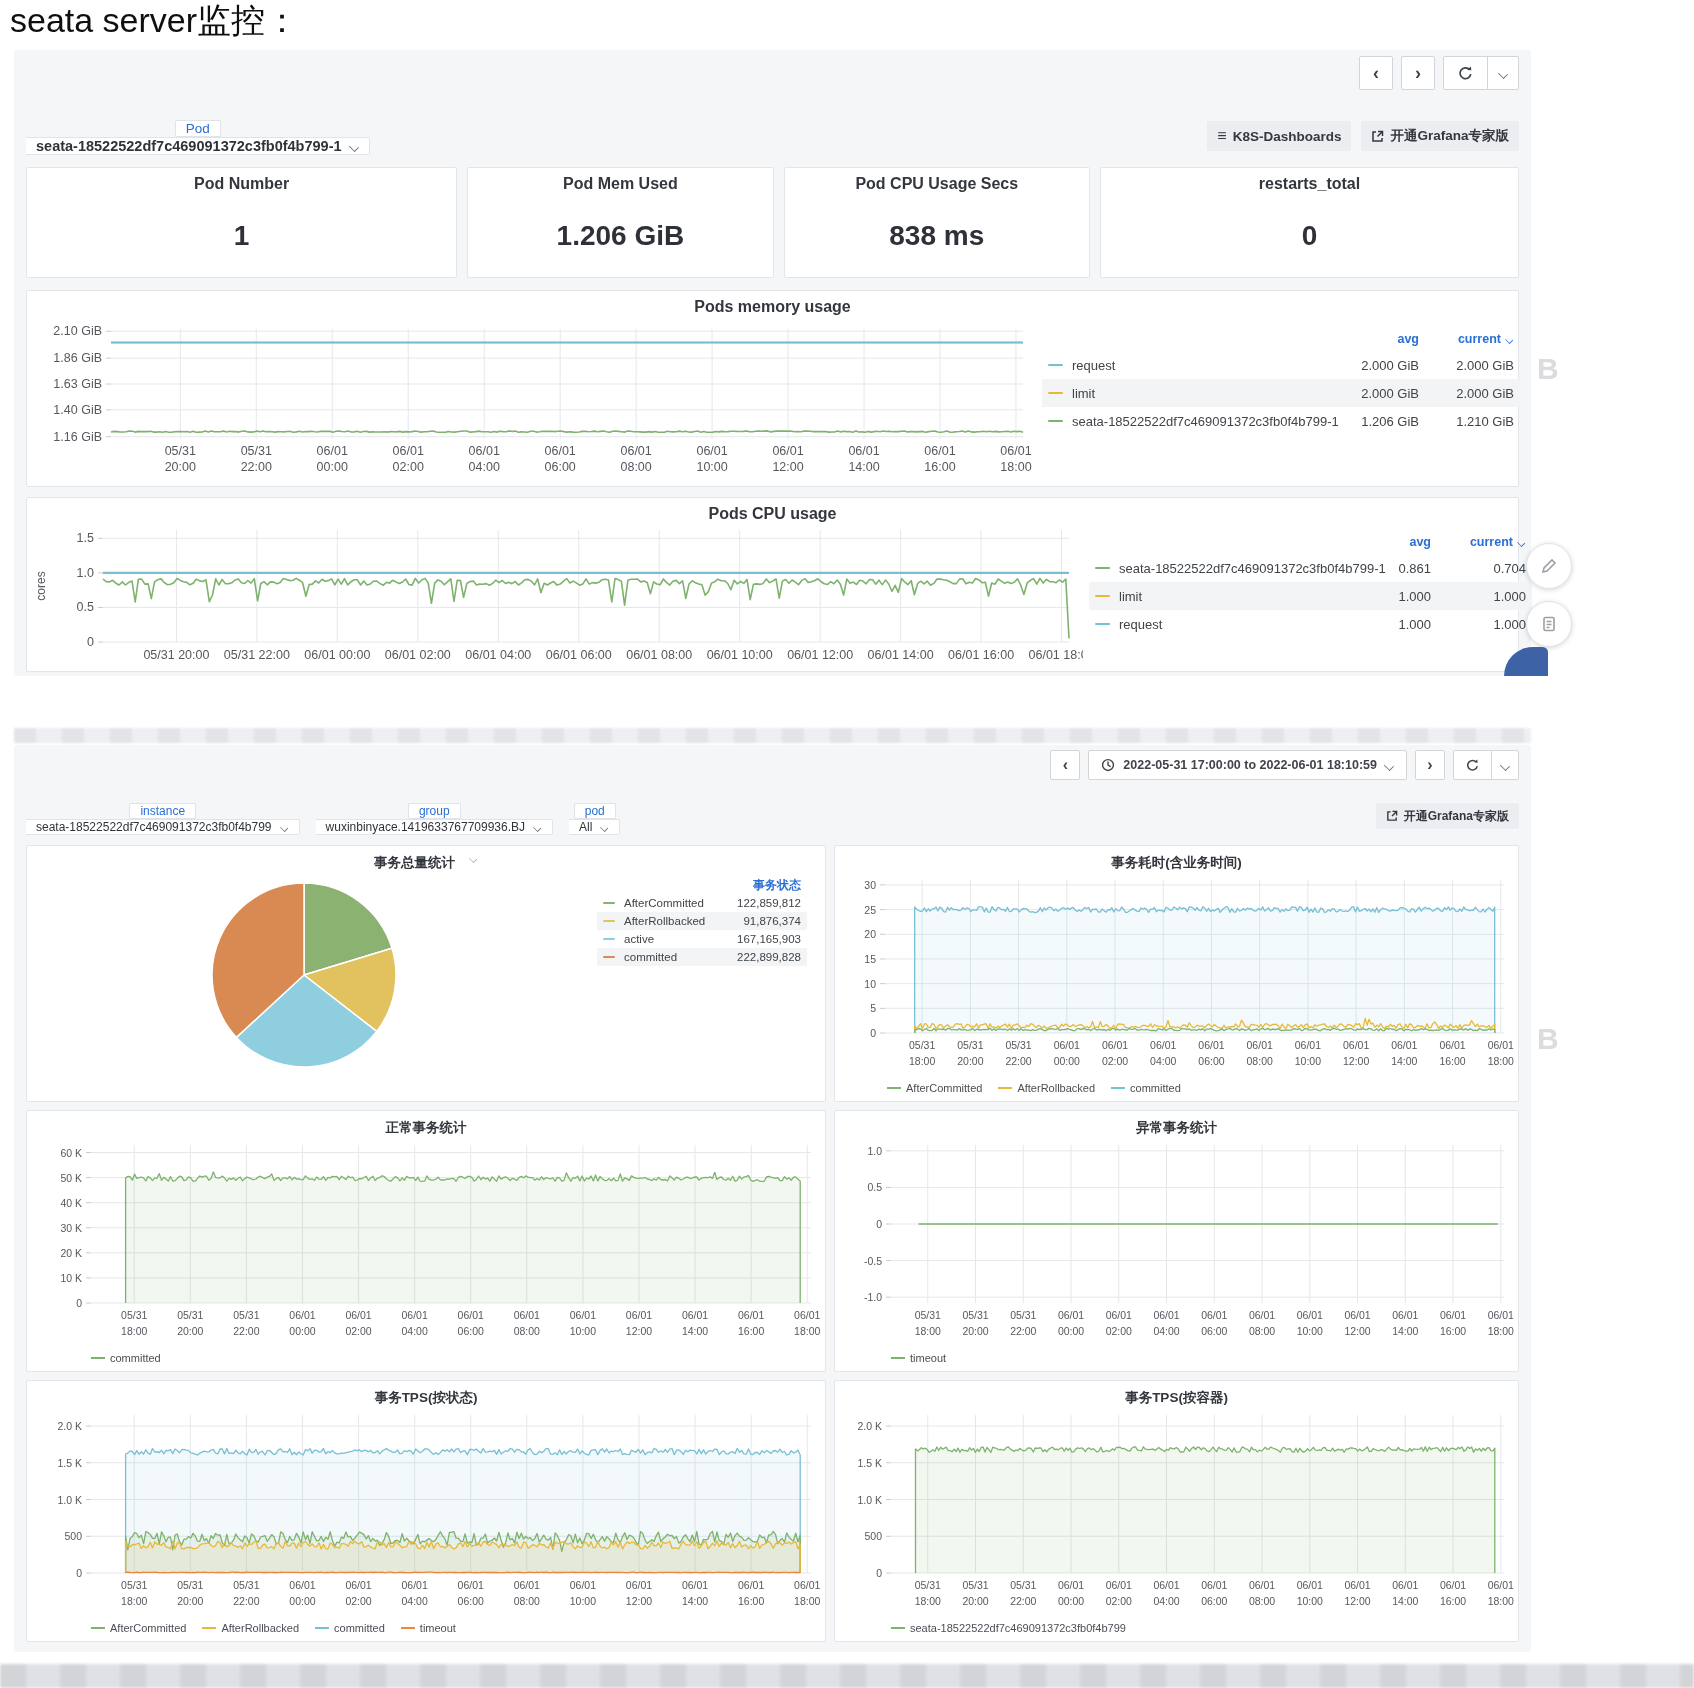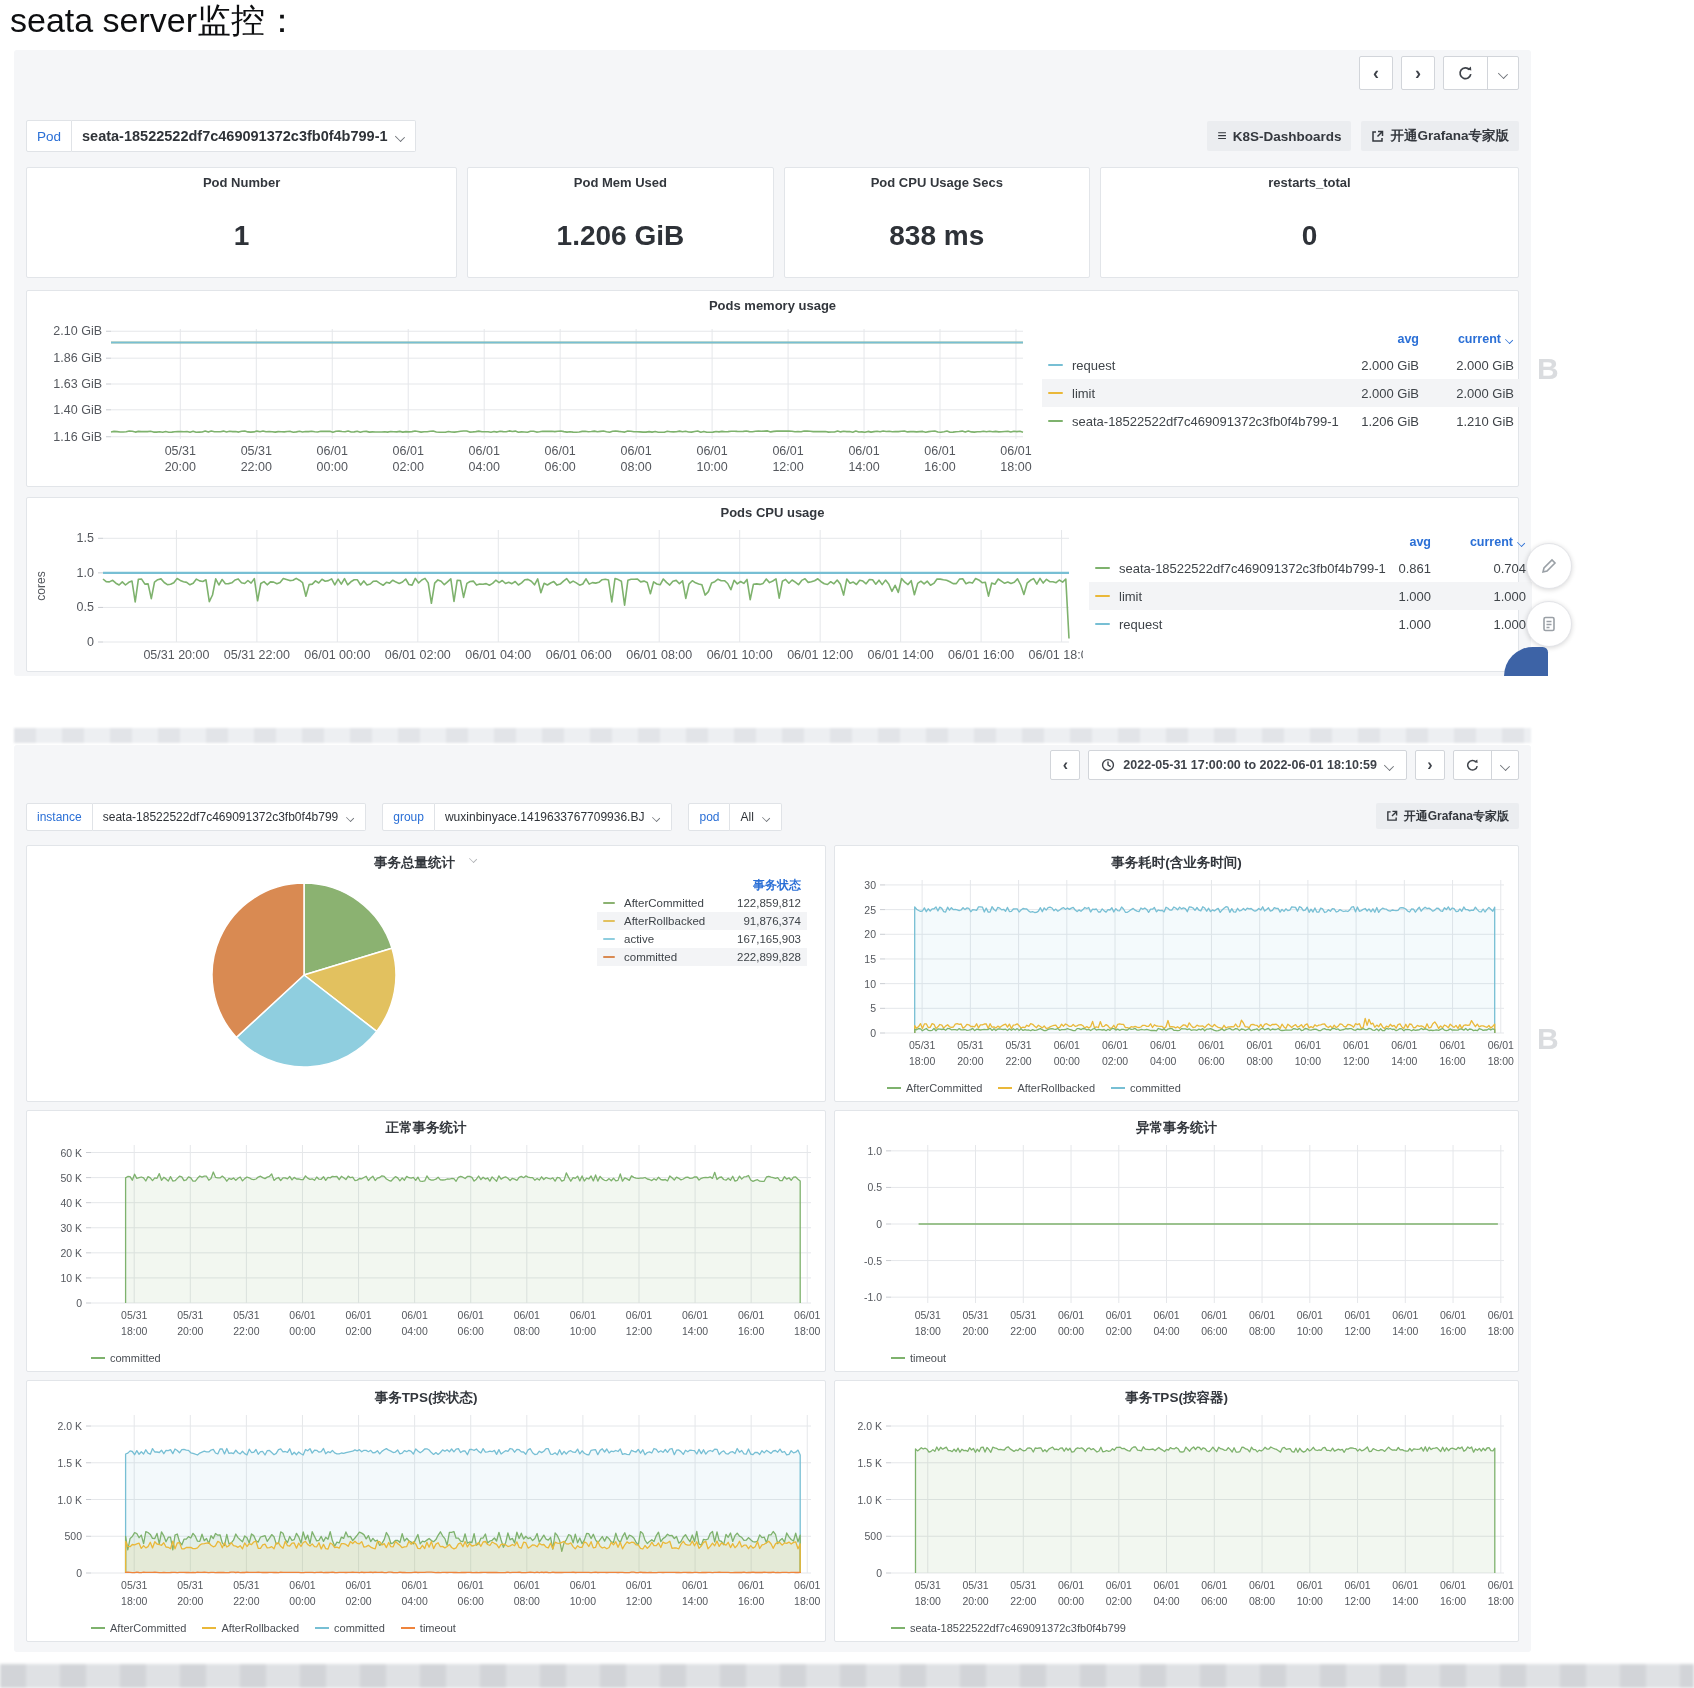--- a/index.html
+++ b/index.html
@@ -14,27 +14,27 @@
   .tbtn.sq { width:34px; }
   .time-btn { padding:0 12px; gap:8px; }
   .combo { display:flex; height:34px; border:1px solid #d2d5da; border-radius:2px; background:#fff; }
   .combo > div { display:flex; align-items:center; justify-content:center; }
   .combo .seg1 { width:44px; border-right:1px solid #d2d5da; }
   .combo .seg2 { width:30px; }
   .caret { width:9px; height:9px; display:inline-block; position:relative; }
   .caret::before { content:""; position:absolute; left:0; top:1px; width:7px; height:7px; border-right:1.6px solid #6d7177; border-bottom:1.6px solid #6d7177; transform:rotate(45deg) scale(1,.78); }
   .chev { font-size:18px; font-weight:bold; color:#3f434a; line-height:1; }
   
-  .varrow { display:flex; align-items:center; }
+  .varrow { display:flex; align-items:center;flex-direction:column; }
   .vlabel { background:#fff; border:1px solid #e0e3e7; color:#2a6fd6; display:flex; align-items:center; padding:0 10px; border-radius:2px 0 0 2px; height:100%; }
   .vvalue { background:#fff; border:1px solid #e0e3e7; border-left:none; color:#2f3338; display:flex; align-items:center; gap:8px; padding:0 10px; border-radius:0 2px 2px 0; height:100%; font-weight:bold; }
   .graybtn { background:#ebedf0; border-radius:2px; display:flex; align-items:center; gap:6px; padding:0 10px; font-weight:bold; color:#34383e; cursor:pointer; }
   
   .panel { position:absolute; background:#fff; border:1px solid #e2e5e9; border-radius:2px; }
-  .ptitle { text-align:center; font-weight:bold; font-size:13px; color:#33373d; padding-top:7px; }
+  .ptitle { text-align:center; font-weight:bold; font-size:16px; color:#33373d; padding-top:7px; }
   .ptitle.small { font-size:13.5px; padding-top:8px; }
   .statv { position:absolute; left:0; right:0; top:52px; text-align:center; font-size:28px; font-weight:bold; color:#2e3238; }
   
   .lt { font-size:13px; color:#3f4449; }
   .lt-row { display:flex; align-items:center; height:28px; padding:0 6px; }
   .lt-row.stripe { background:#f3f4f6; }
   .lt-head { height:24px; color:#2a6fd6; font-weight:bold; font-size:12.5px; }
   .lt-name { flex:1; display:flex; align-items:center; gap:9px; min-width:0; white-space:nowrap; }
   .lt-dash { width:15px; height:2px; border-radius:1px; flex:none; }
   .lt-col { width:95px; text-align:right; }

